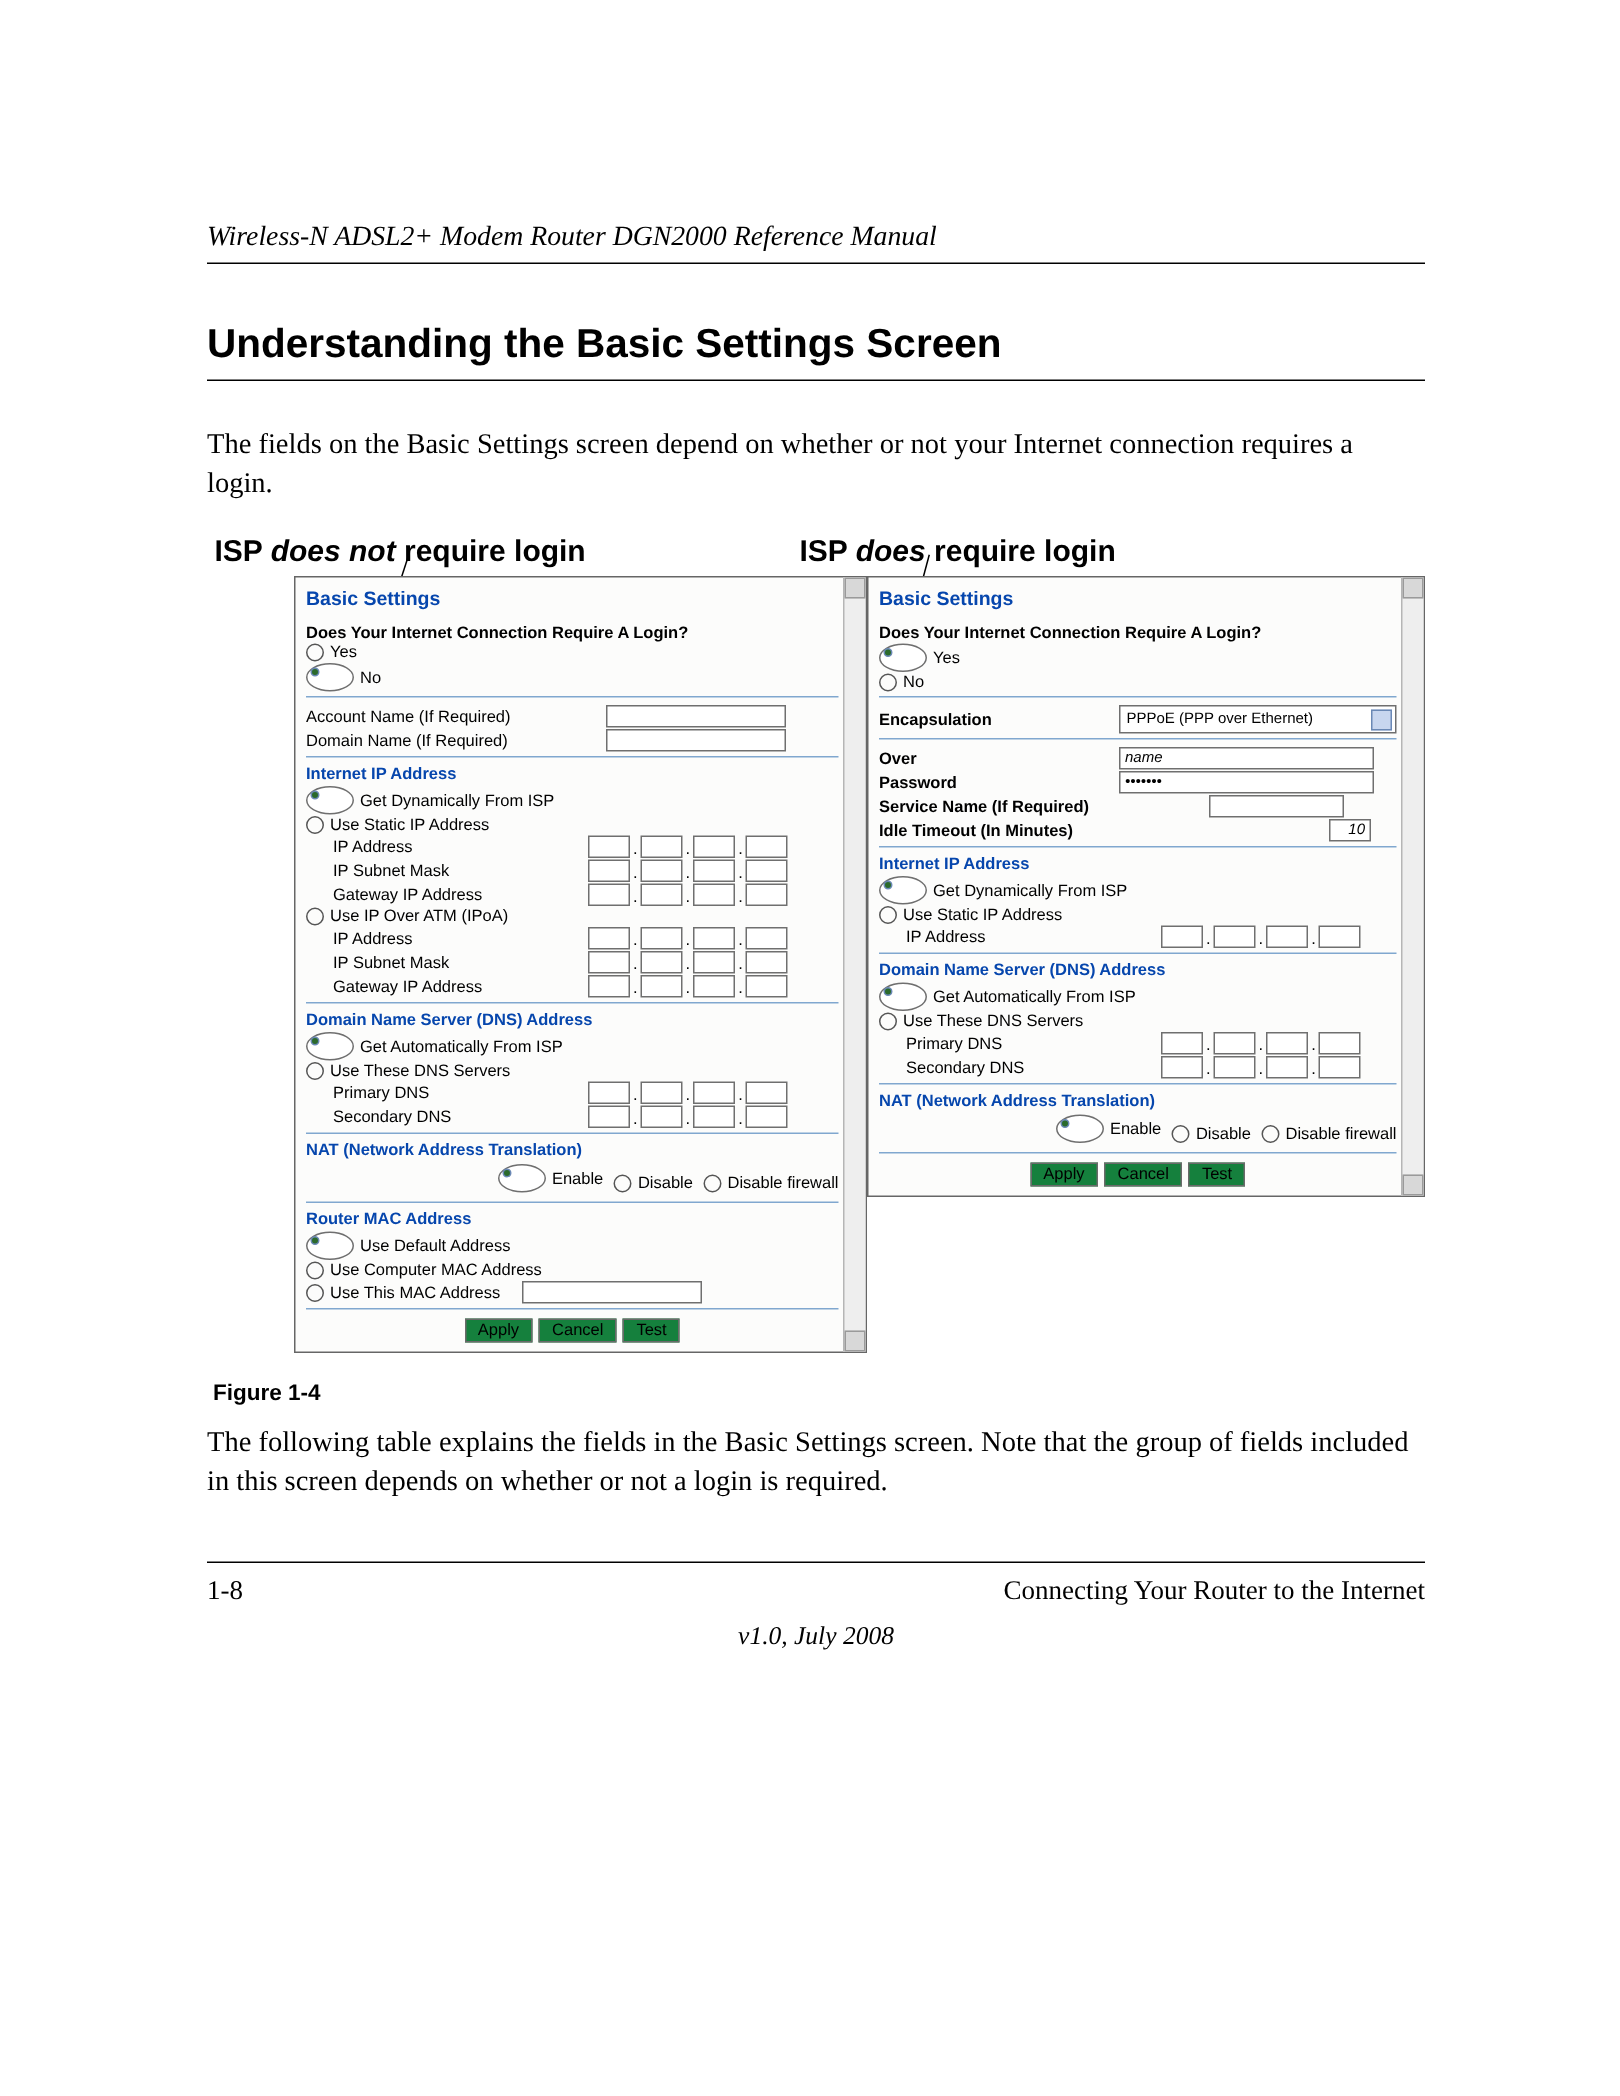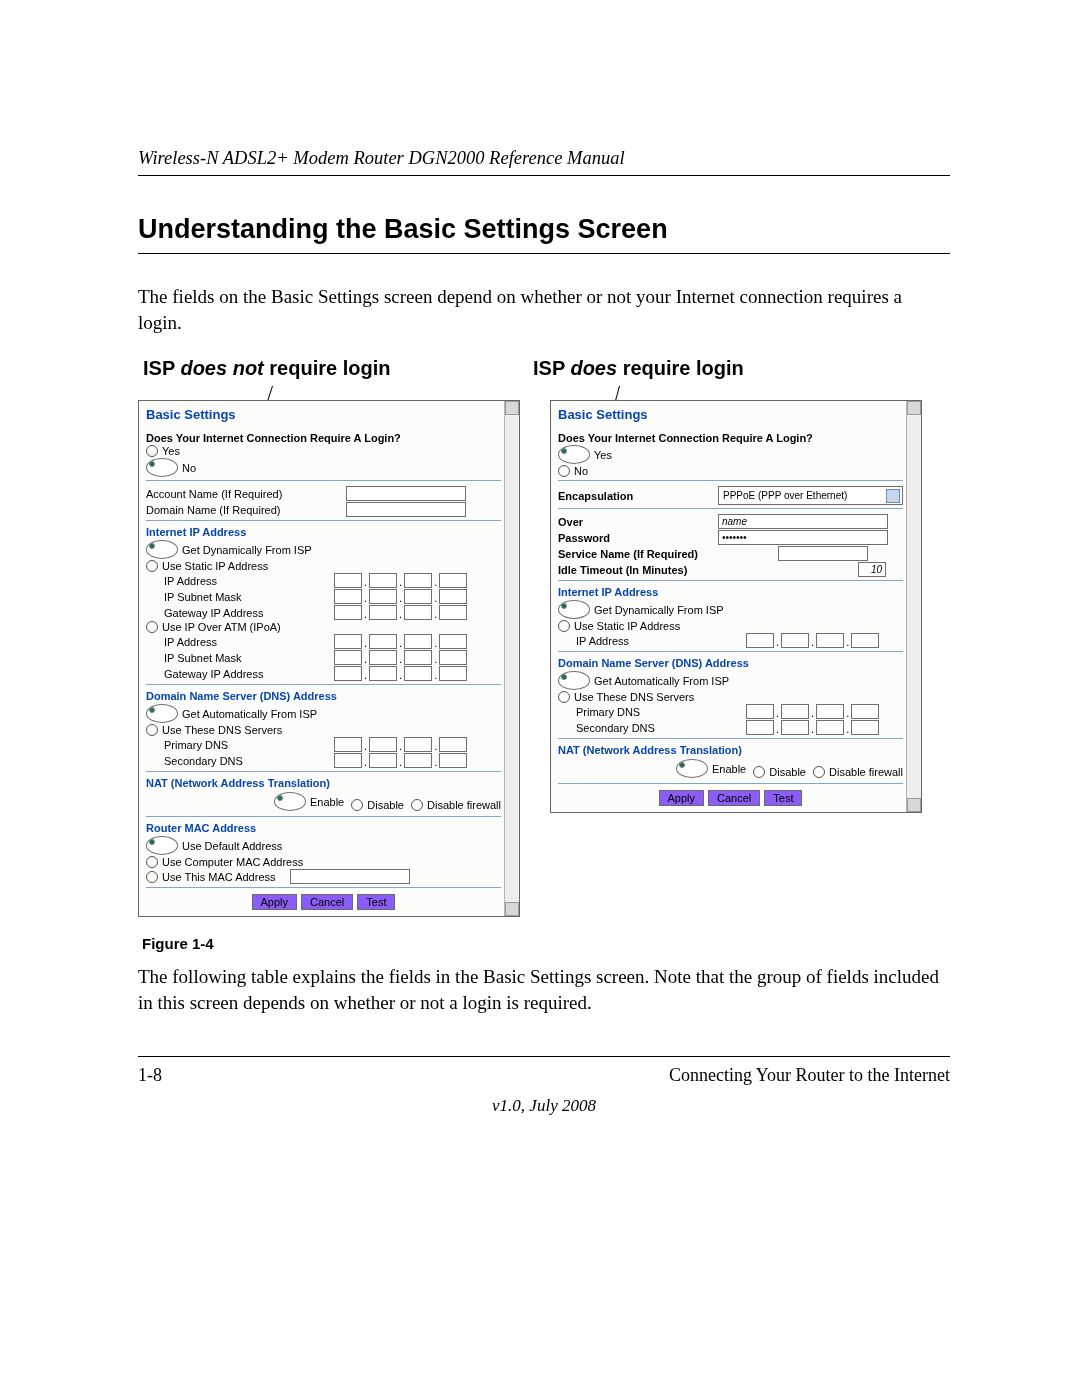--- a/index.html
+++ b/index.html
@@ -40,24 +40,24 @@
   .caption-row .cap {
     font-family: Arial, Helvetica, sans-serif;
     font-size: 20px;
     font-weight: bold;
   }
   .caption-row .cap-left { width: 390px; padding-left: 5px; }
   .caption-row .cap-right { flex: 1; }
   .cap-emph { font-style: italic; }
   .screens-row {
     display: flex;
-    gap: 30px;
-    margin-top: 20px;
+    margin-top: 4px;
     align-items: flex-start;
     position: relative;
+    justify-content: flex-end;
   }
   .screen {
     border: 1px solid #666;
     background: #fcfcfb;
     font-family: Arial, Helvetica, sans-serif;
     font-size: 11px;
     position: relative;
   }
   .screen-left  { width: 380px; }
   .screen-right { width: 370px; }
@@ -122,21 +122,21 @@
     position: relative; width: 170px;
   }
   .sel::after {
     content: ""; position: absolute; right: 2px; top: 2px; width: 12px; height: 12px;
     background: #c8d6ef; border: 1px solid #6a88b5;
   }
   .nat-row { text-align: right; font-size: 11px; margin-top: 2px; }
   .nat-row .opt { display: inline-flex; margin-left: 4px; }
   .btn-row { display: flex; justify-content: center; gap: 4px; margin-top: 6px; }
   .btn {
-    border: 1px solid #6a6a6a; background: #8b5cf6;
+    border: 1px solid #6a6a6a; background: #15803d;
     font-size: 11px; padding: 1px 8px;
   }
   .figure-label {
     font-family: Arial, Helvetica, sans-serif;
     font-weight: bold;
     font-size: 15px;
     margin: 18px 0 12px 4px;
   }
   .footer {
     margin-top: 40px;

